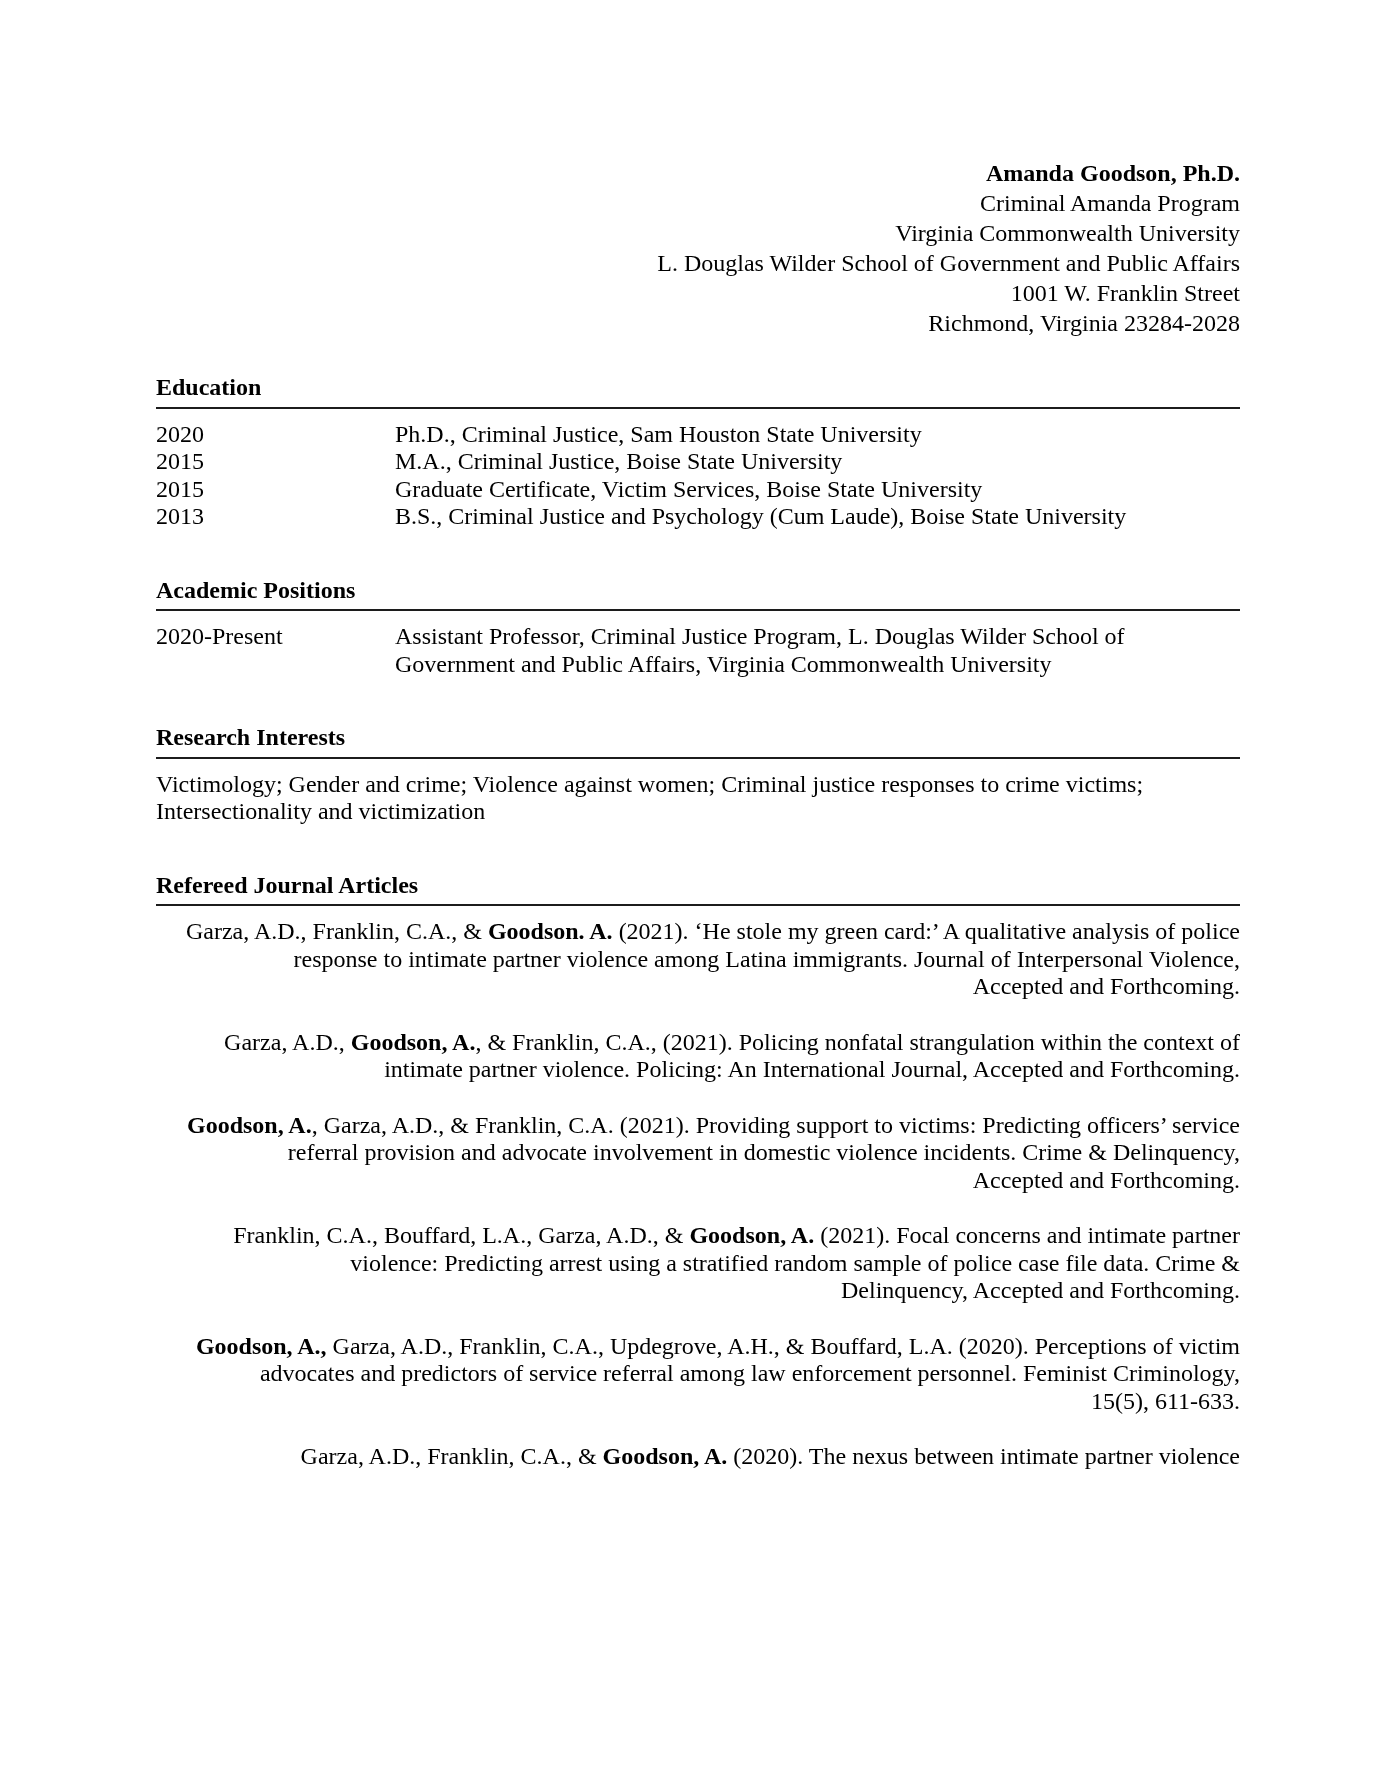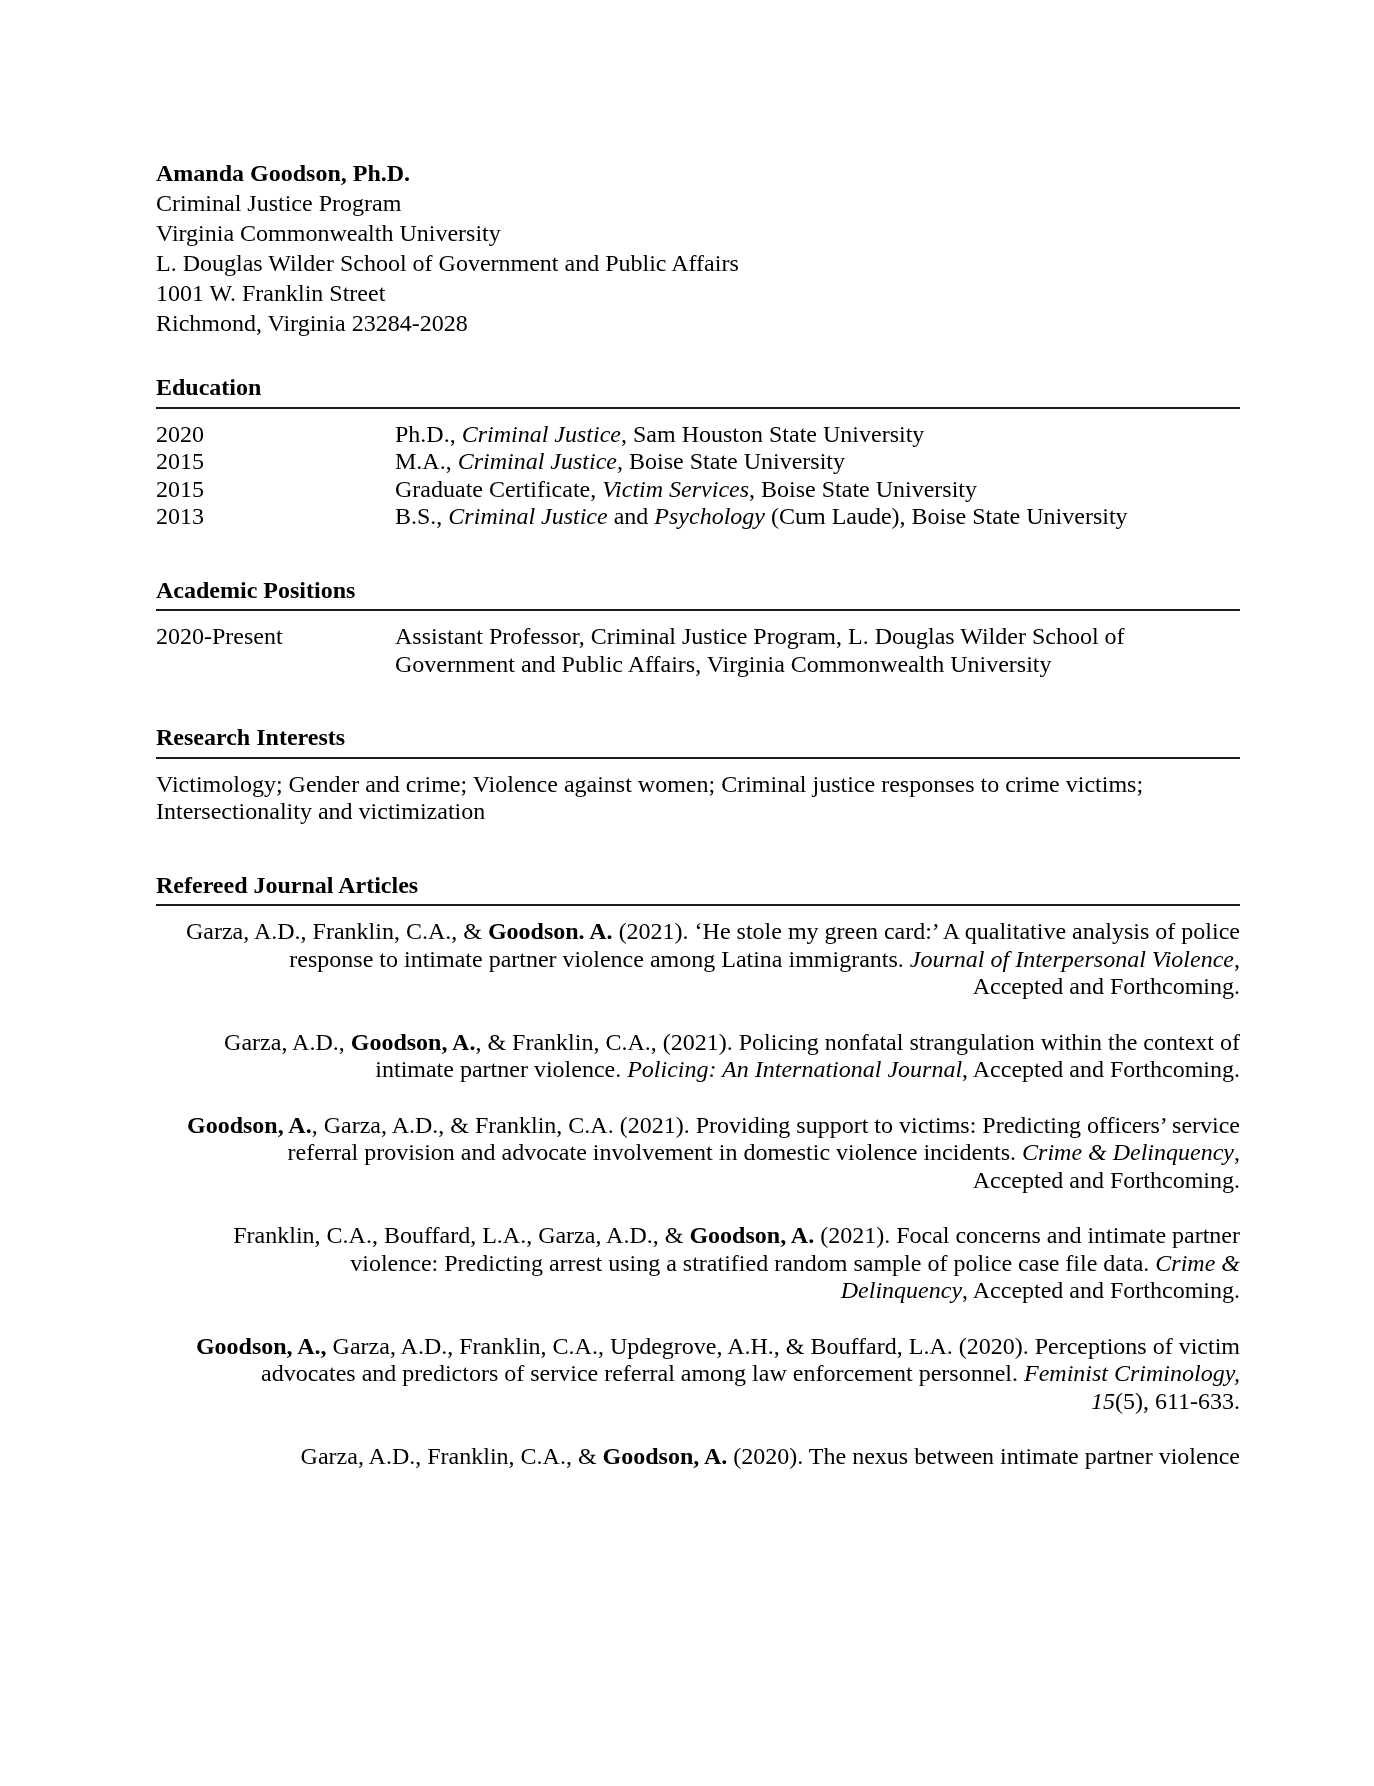--- a/index.html
+++ b/index.html
@@ -10,50 +10,50 @@
     box-sizing: border-box;
     margin: 0 auto;
     padding: 158px 134px 0 156px;
     background: #ffffff;
     color: #000000;
     font-family: "Liberation Serif", serif;
     font-size: 24px;
     line-height: 27.5px;
     overflow: hidden;
   }
-  .cv-header { text-align: left; line-height: 30px; }
+  .cv-header { text-align: right; line-height: 30px; }
   .cv-header .name { font-weight: bold; }
   .email-link { color: #0000EE; text-decoration: underline; cursor: pointer; }
   h2.sec {
     font-size: 24px;
     font-weight: bold;
     line-height: 27.5px;
     margin: 46px 0 0 0;
     padding: 0 0 5px 0;
     border-bottom: 2px solid #1c1c1c;
   }
   h2.sec.first { margin-top: 36px; }
   .sec-body { margin-top: 12px; }
   .row { display: flex; }
   .yr { flex: 0 0 239px; width: 239px; }
   .cell { flex: 1 1 auto; }
   .pub { margin: 28px 0 0 0; padding-left: 81px; text-indent: -81px; text-align: right; }
   .pub:first-child { margin-top: 0; }
   .ri { margin: 0; }
   .b { font-weight: bold; }
-  .i { font-style: italic; }
+  .i { }
 </style>
 </head>
 <body>
 
 <div class="page">
 
   <header class="cv-header">
     <div class="name">Amanda Goodson, Ph.D.</div>
-    <div>Criminal Justice Program</div>
+    <div>Criminal Amanda Program</div>
     <div>Virginia Commonwealth University</div>
     <div>L. Douglas Wilder School of Government and Public Affairs</div>
     <div>1001 W. Franklin Street</div>
     <div>Richmond, Virginia 23284-2028</div>
   </header>
 
   <section>
     <h2 class="sec first">Education</h2>
     <div class="sec-body">
       <div class="row">

